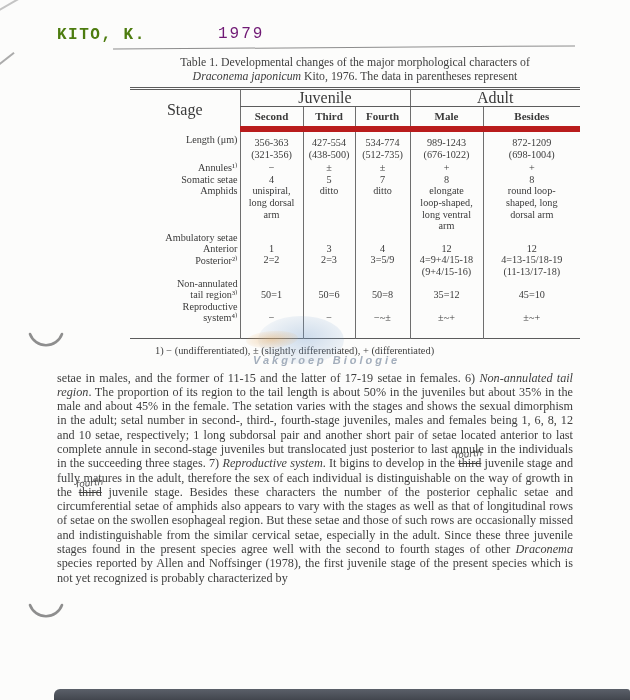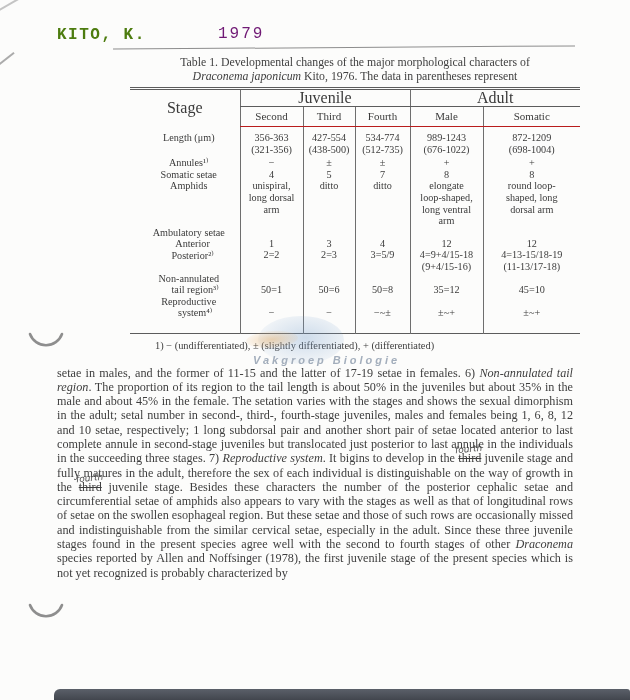--- a/index.html
+++ b/index.html
@@ -39,23 +39,23 @@
     border-top:3px double #5c5c5c; border-bottom:1.4px solid #5c5c5c;
     font-size:10.2px; line-height:11.6px; color:#3a3a3a;
   }
   table.morph col.c0{width:110px;} table.morph col.c1{width:63px;}
   table.morph col.c2{width:52px;}  table.morph col.c3{width:55px;}
   table.morph col.c4{width:73px;}  table.morph col.c5{width:97px;}
   table.morph td{padding:0 2px; vertical-align:top; text-align:center; white-space:pre-line; overflow:hidden;}
   .bl{border-left:1px solid #6e6e6e;}
   tr.grp td{height:16px; vertical-align:middle; font-size:16px; border-bottom:1px solid #5c5c5c;}
   tr.grp td.stubhead{border-bottom:none;}
-  tr.sub td{height:19px; vertical-align:middle; font-size:11px; border-bottom:1px solid #b91c1c;}
+  tr.sub td{height:19px; vertical-align:middle; font-size:11px; border-bottom:6px solid #b91c1c;font-weight:bold;}
   td.stubhead{vertical-align:middle !important; font-size:11px; border-bottom:1px solid #5c5c5c;}
-  #tbody td.stub{text-align:center; padding-left:10px;}
+  #tbody td.stub{text-align:right; padding-left:10px;}
   #tbody tr:nth-child(1) td{padding-top:5px; padding-bottom:2px;}
   #tbody tr:nth-child(5) td.cell{padding-top:11px;}
   #tbody tr:nth-child(6) td.cell{padding-top:11px;}
   #tbody tr:nth-child(7) td.cell{padding-top:11px;}
   #tbody tr:nth-child(7) td{padding-bottom:14px;}
   
   .footnotes{margin:5px 0 0 155px; width:430px; font-size:10.4px; line-height:14.6px; color:#404040;}
   .footnotes p{margin:0;}
   
   .wm-logo{
@@ -133,21 +133,21 @@
         <tr class="grp">
           <td class="stubhead" rowspan="2">Stage</td>
           <td class="bl" colspan="3">Juvenile</td>
           <td class="bl" colspan="2">Adult</td>
         </tr>
         <tr class="sub" id="subrow">
             <td class="bl">Second</td>
             <td class="bl">Third</td>
             <td class="bl">Fourth</td>
             <td class="bl">Male</td>
-            <td class="bl">Somatic</td>
+            <td class="bl">Besides</td>
           </tr>
       </tbody>
       <tbody id="tbody">
           <tr>
             <td class="stub">Length (μm)</td>
             <td class="cell bl">356-363
 (321-356)</td>
             <td class="cell bl">427-554
 (438-500)</td>
             <td class="cell bl">534-774

